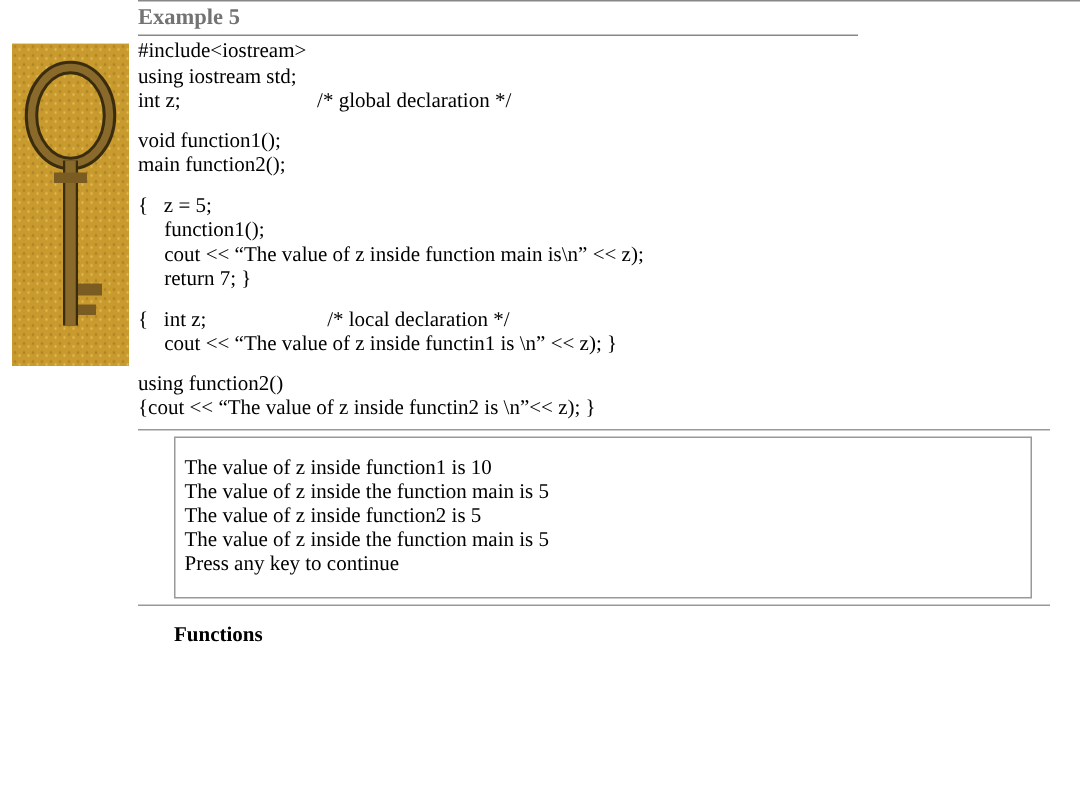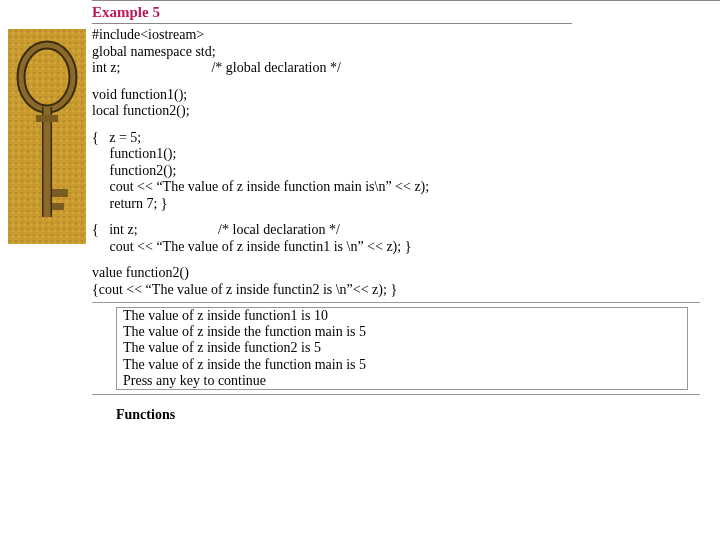--- a/index.html
+++ b/index.html
@@ -1,25 +1,25 @@
 <!DOCTYPE html>
 <html><head>
 <meta charset="utf-8">
 <style>
 body{margin:0;background:#fff;font-family:"Times New Roman",Times,serif;font-size:14px;color:#000;width:720px;height:540px;overflow:hidden}
 .top-line{border-top:1px solid #888;margin:0 0 3px 92px}
-.title{color:#be185d;font-weight:bold;font-size:15px;margin:2px 0 3px 92px;border-bottom:1px solid #888;padding-bottom:2px;width:480px}
+.title{color:#737373;font-weight:bold;font-size:15px;margin:2px 0 3px 92px;border-bottom:1px solid #888;padding-bottom:2px;width:480px}
 .body{display:flex;margin-left:8px}
 .key-col{width:82px;padding-top:2px}
 .key-img{width:78px;height:215px}
 .content{flex:1;padding-left:2px;padding-right:20px}
 .code-line{line-height:1.18;white-space:pre}
 .gap{height:10px}
 .sep{border-top:1px solid #999;margin:4px 0 2px 0}
-.out-box{border:1px solid #999;margin:4px 12px 2px 24px;padding:0 6px;line-height:1.15}
+.out-box{border:1px solid #999;margin:4px 12px 2px 24px;padding:13px 6px;line-height:1.15}
 .footer{font-weight:bold;margin:10px 0 0 116px;font-size:14px}
 </style>
 </head>
 <body>
 
 <div class="top-line"></div>
 <div class="title">Example 5</div>
 
 <div class="body">
   <div class="key-col">
@@ -44,36 +44,35 @@
         <rect x="35.5" y="78" width="7" height="110" fill="#8a6a2a"></rect>
         <rect x="28" y="86" width="22" height="7" fill="#7a5c22"></rect>
         <rect x="44" y="160" width="16" height="8" fill="#7a5c22"></rect>
         <rect x="44" y="174" width="12" height="7" fill="#7a5c22"></rect>
       </g>
     </svg>
   </div>
 
   <div class="content">
     <div class="code-line">#include&lt;iostream&gt;</div>
-    <div class="code-line">global namespace std;</div>
+    <div class="code-line">using iostream std;</div>
     <div class="code-line"><span>int z;</span><span>                          </span><span>/* global declaration */</span></div>
     <div class="gap"></div>
     <div class="code-line">void function1();</div>
-    <div class="code-line">local function2();</div>
+    <div class="code-line">main function2();</div>
     <div class="gap"></div>
     <div class="code-line">{   z = 5;</div>
     <div class="code-line">     function1();</div>
-    <div class="code-line">     function2();</div>
     <div class="code-line">     cout &lt;&lt; “The value of z inside function main is\n” &lt;&lt; z);</div>
     <div class="code-line">     return 7; }</div>
     <div class="gap"></div>
     <div class="code-line"><span>{   int z;</span><span>                       </span><span>/* local declaration */</span></div>
     <div class="code-line">     cout &lt;&lt; “The value of z inside functin1 is \n” &lt;&lt; z); }</div>
     <div class="gap"></div>
-    <div class="code-line">value function2()</div>
+    <div class="code-line">using function2()</div>
     <div class="code-line">{cout &lt;&lt; “The value of z inside functin2 is \n”&lt;&lt; z); }</div>
 
     <div class="sep"></div>
     <div class="out-box">
       <div>The value of z inside function1 is 10</div>
       <div>The value of z inside the function main is 5</div>
       <div>The value of z inside function2 is 5</div>
       <div>The value of z inside the function main is 5</div>
       <div>Press any key to continue</div>
     </div>

